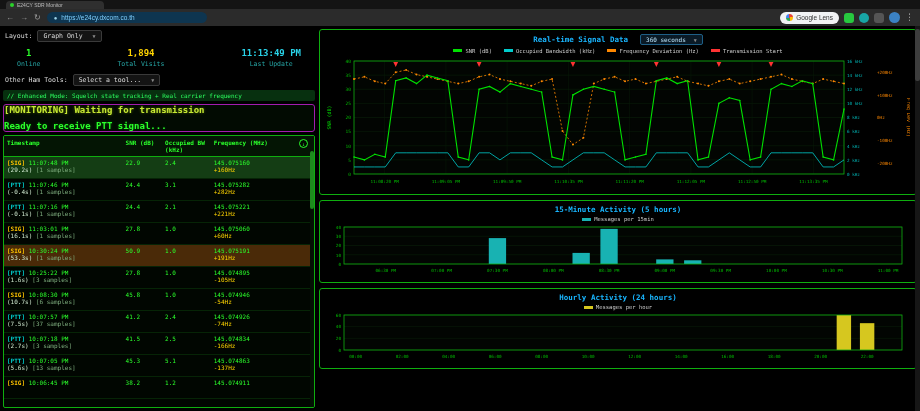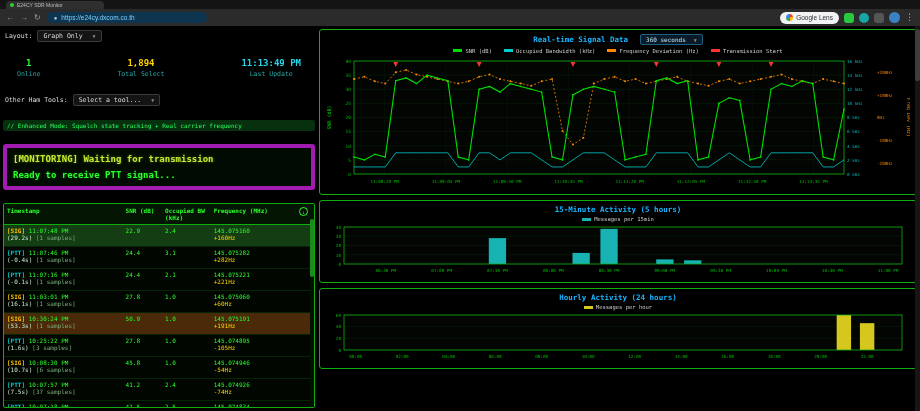--- a/index.html
+++ b/index.html
@@ -21,36 +21,36 @@
   .lens-chip{background:#f1f3f4;border-radius:7px;height:12px;display:flex;align-items:center;gap:3px;padding:0 6px;color:#333;font-size:6.5px;}
   .lens-icon{width:7px;height:7px;border-radius:50%;background:conic-gradient(#ea4335 0 25%,#fbbc05 0 50%,#34a853 0 75%,#4285f4 0);}
   .ext-green{width:10px;height:10px;border-radius:3px;background:#27c93f;}
   .ext-teal{width:10px;height:10px;border-radius:50%;background:#18a5a5;}
   .ext-gray{width:10px;height:10px;border-radius:3px;background:#555;}
   .avatar{width:11px;height:11px;border-radius:50%;background:#3b82c4;}
   .kebab{color:#bbb;font-size:9px;line-height:1;}
 
   
   .page{display:flex;gap:4px;padding:3px;height:385px;}
-  .left-panel{width:312px;flex:none;display:flex;flex-direction:column;gap:13px;}
+  .left-panel{width:312px;flex:none;display:flex;flex-direction:column;gap:3px;}
   .right-panel{flex:1;display:flex;flex-direction:column;gap:5px;}
 
   
   .ctrl-row{display:flex;align-items:center;gap:5px;padding:1px 2px;}
   .lbl{color:#ddd;font-size:6.5px;}
   .select{background:#141414;border:1px solid #3a3a3a;color:#ddd;font-size:6.5px;padding:1px 5px;border-radius:2px;display:flex;gap:10px;align-items:center;}
   .caret{color:#8a8a8a;font-size:5px;}
   .dash-title{color:#00d455;font-size:8px;font-weight:bold;padding:1px 2px;letter-spacing:.3px;}
   .stats{display:flex;justify-content:space-between;padding:2px 14px;}
   .stat{text-align:center;}
   .stat .v{font-size:9px;font-weight:bold;}
   .v-green{color:#2bff2b;} .v-yellow{color:#ffd400;} .v-cyan{color:#29d3e8;}
   .stat .l{font-size:6.5px;color:#26a6a6;margin-top:2px;}
   .mode-strip{background:#07300f;color:#2bff5e;font-size:6px;padding:2px 4px;border-radius:2px;}
-  .monitor{border:4px solid #a21caf;border-radius:3px;padding:6px;background:#020b02;}
+  .monitor{border:1px solid #a21caf;border-radius:3px;background:#020b02;}
   .m1{color:#c6e834;font-size:9px;font-weight:bold;text-shadow:0 0 3px #566e00;}
   .m2{color:#2bff2b;font-size:9px;font-weight:bold;margin-top:6px;text-shadow:0 0 3px #0a5a0a;}
 
   .table-box{border:1px solid #0fae0f;border-radius:2px;flex:1;overflow:hidden;position:relative;background:#010601;}
   .thead{display:grid;grid-template-columns:39% 13% 16% 27%;padding:3px 3px;border-bottom:1px solid #0fae0f;color:#2bff2b;font-weight:bold;font-size:6px;background:#041504;}
   .scroll-top-btn{position:absolute;top:3px;right:6px;width:9px;height:9px;border:1px solid #2bff2b;border-radius:50%;color:#2bff2b;font-size:5px;line-height:8px;text-align:center;background:#020b02;}
   .trow{display:grid;grid-template-columns:39% 13% 16% 27%;padding:2px 3px;border-bottom:1px solid #062406;font-size:6px;min-height:22px;align-content:start;}
   .hl-green{background:#143d14;}
   .hl-orange{background:#4a2a08;}
   .tag{font-weight:bold;}
@@ -117,21 +117,21 @@
     </div>
 
 
     <div class="stats">
       <div class="stat">
         <div class="v v-green">1</div>
         <div class="l">Online</div>
       </div>
       <div class="stat">
         <div class="v v-yellow">1,894</div>
-        <div class="l">Total Select</div>
+        <div class="l">Total Visits</div>
       </div>
       <div class="stat">
         <div class="v v-cyan">11:13:49 PM</div>
         <div class="l">Last Update</div>
       </div>
     </div>
 
     <div class="ctrl-row">
       <span class="lbl">Other Ham Tools:</span>
       <span class="select">

